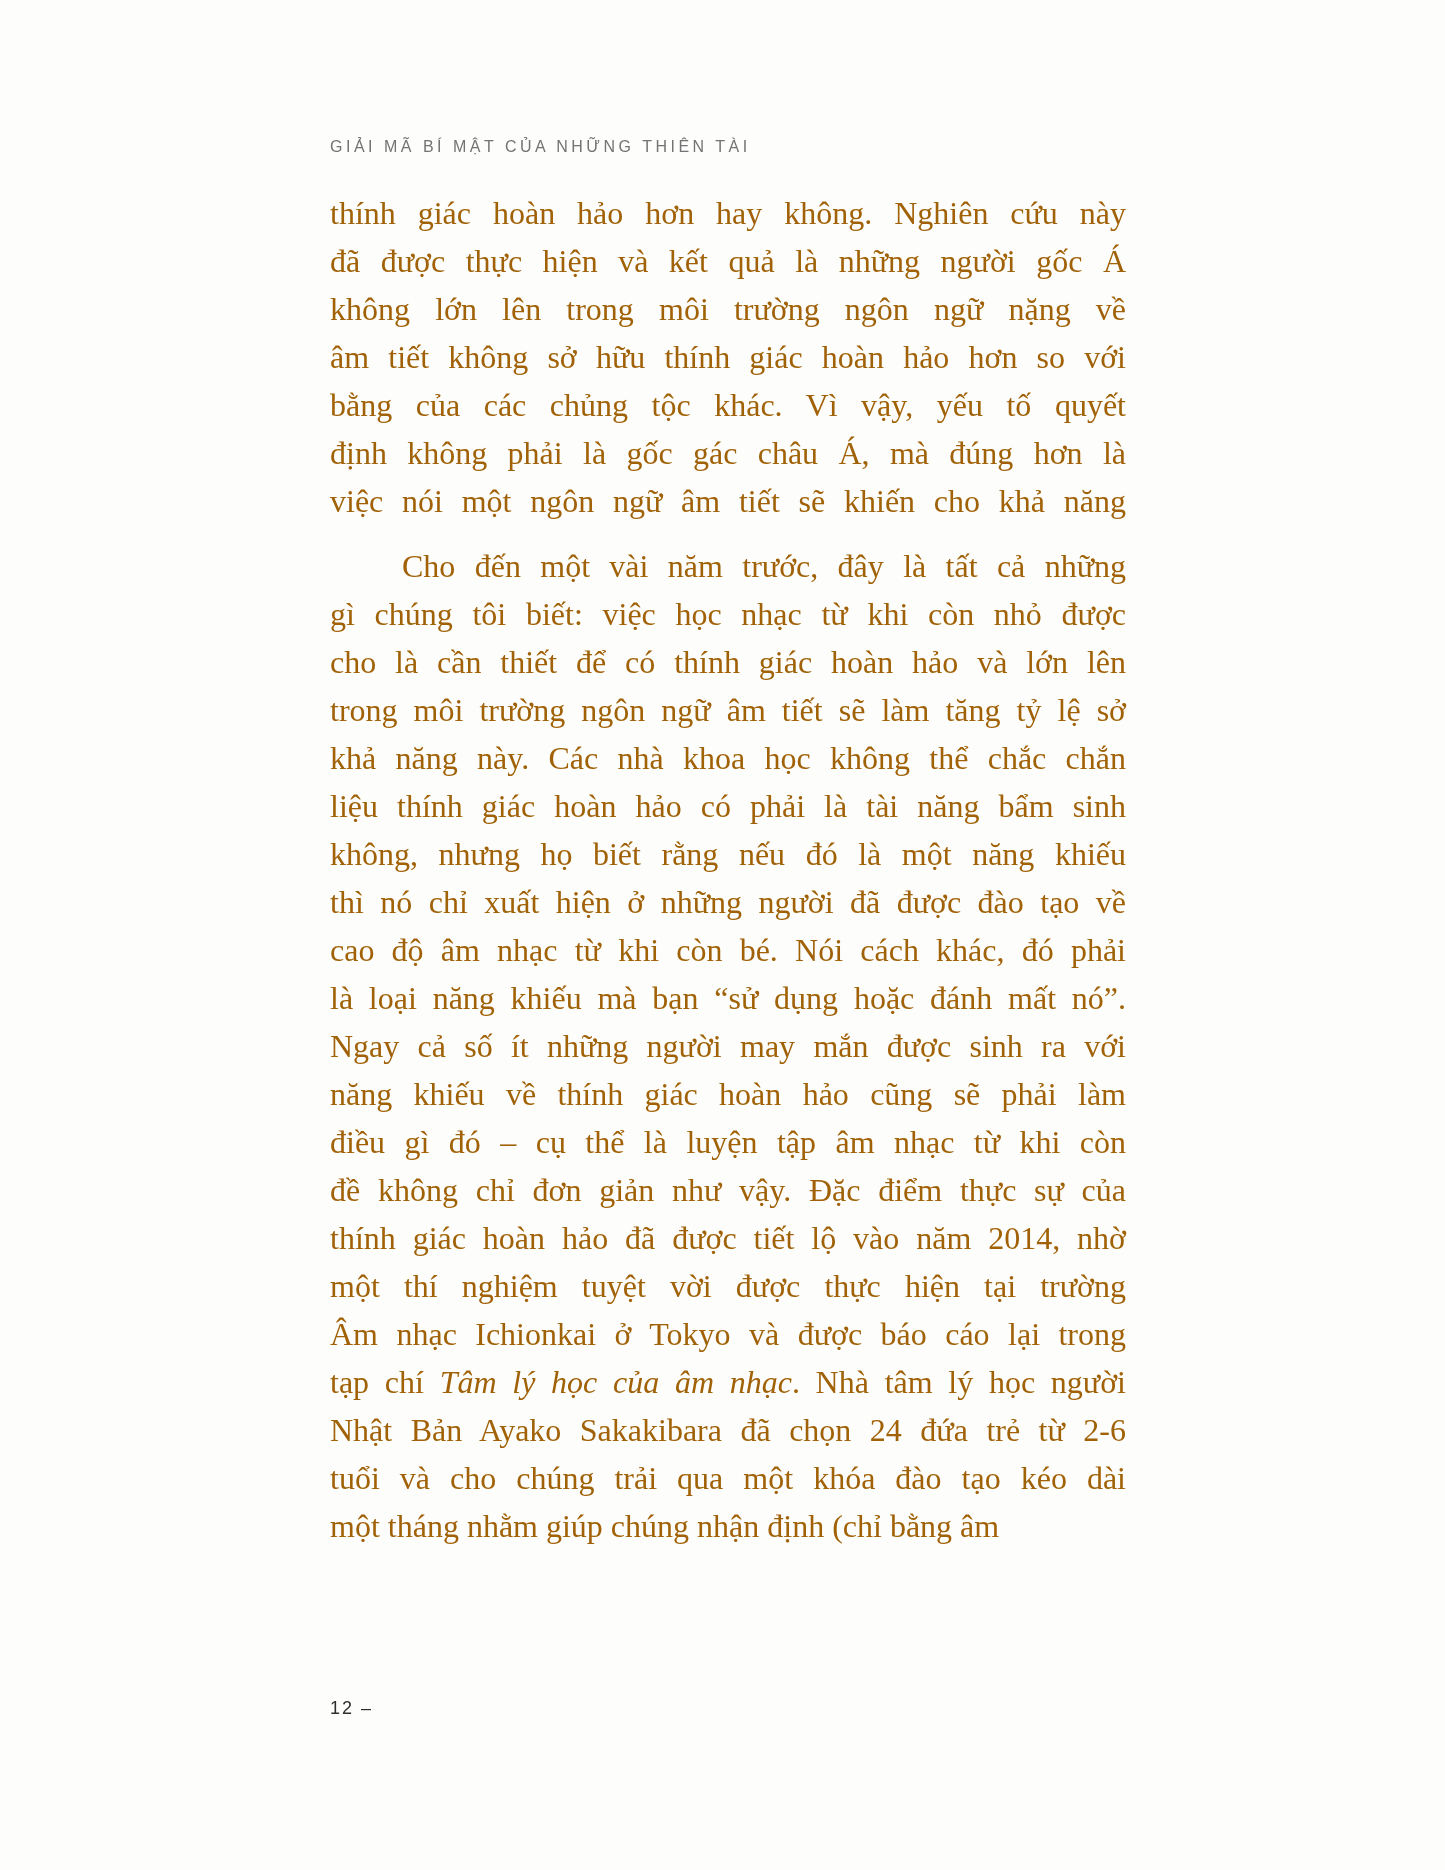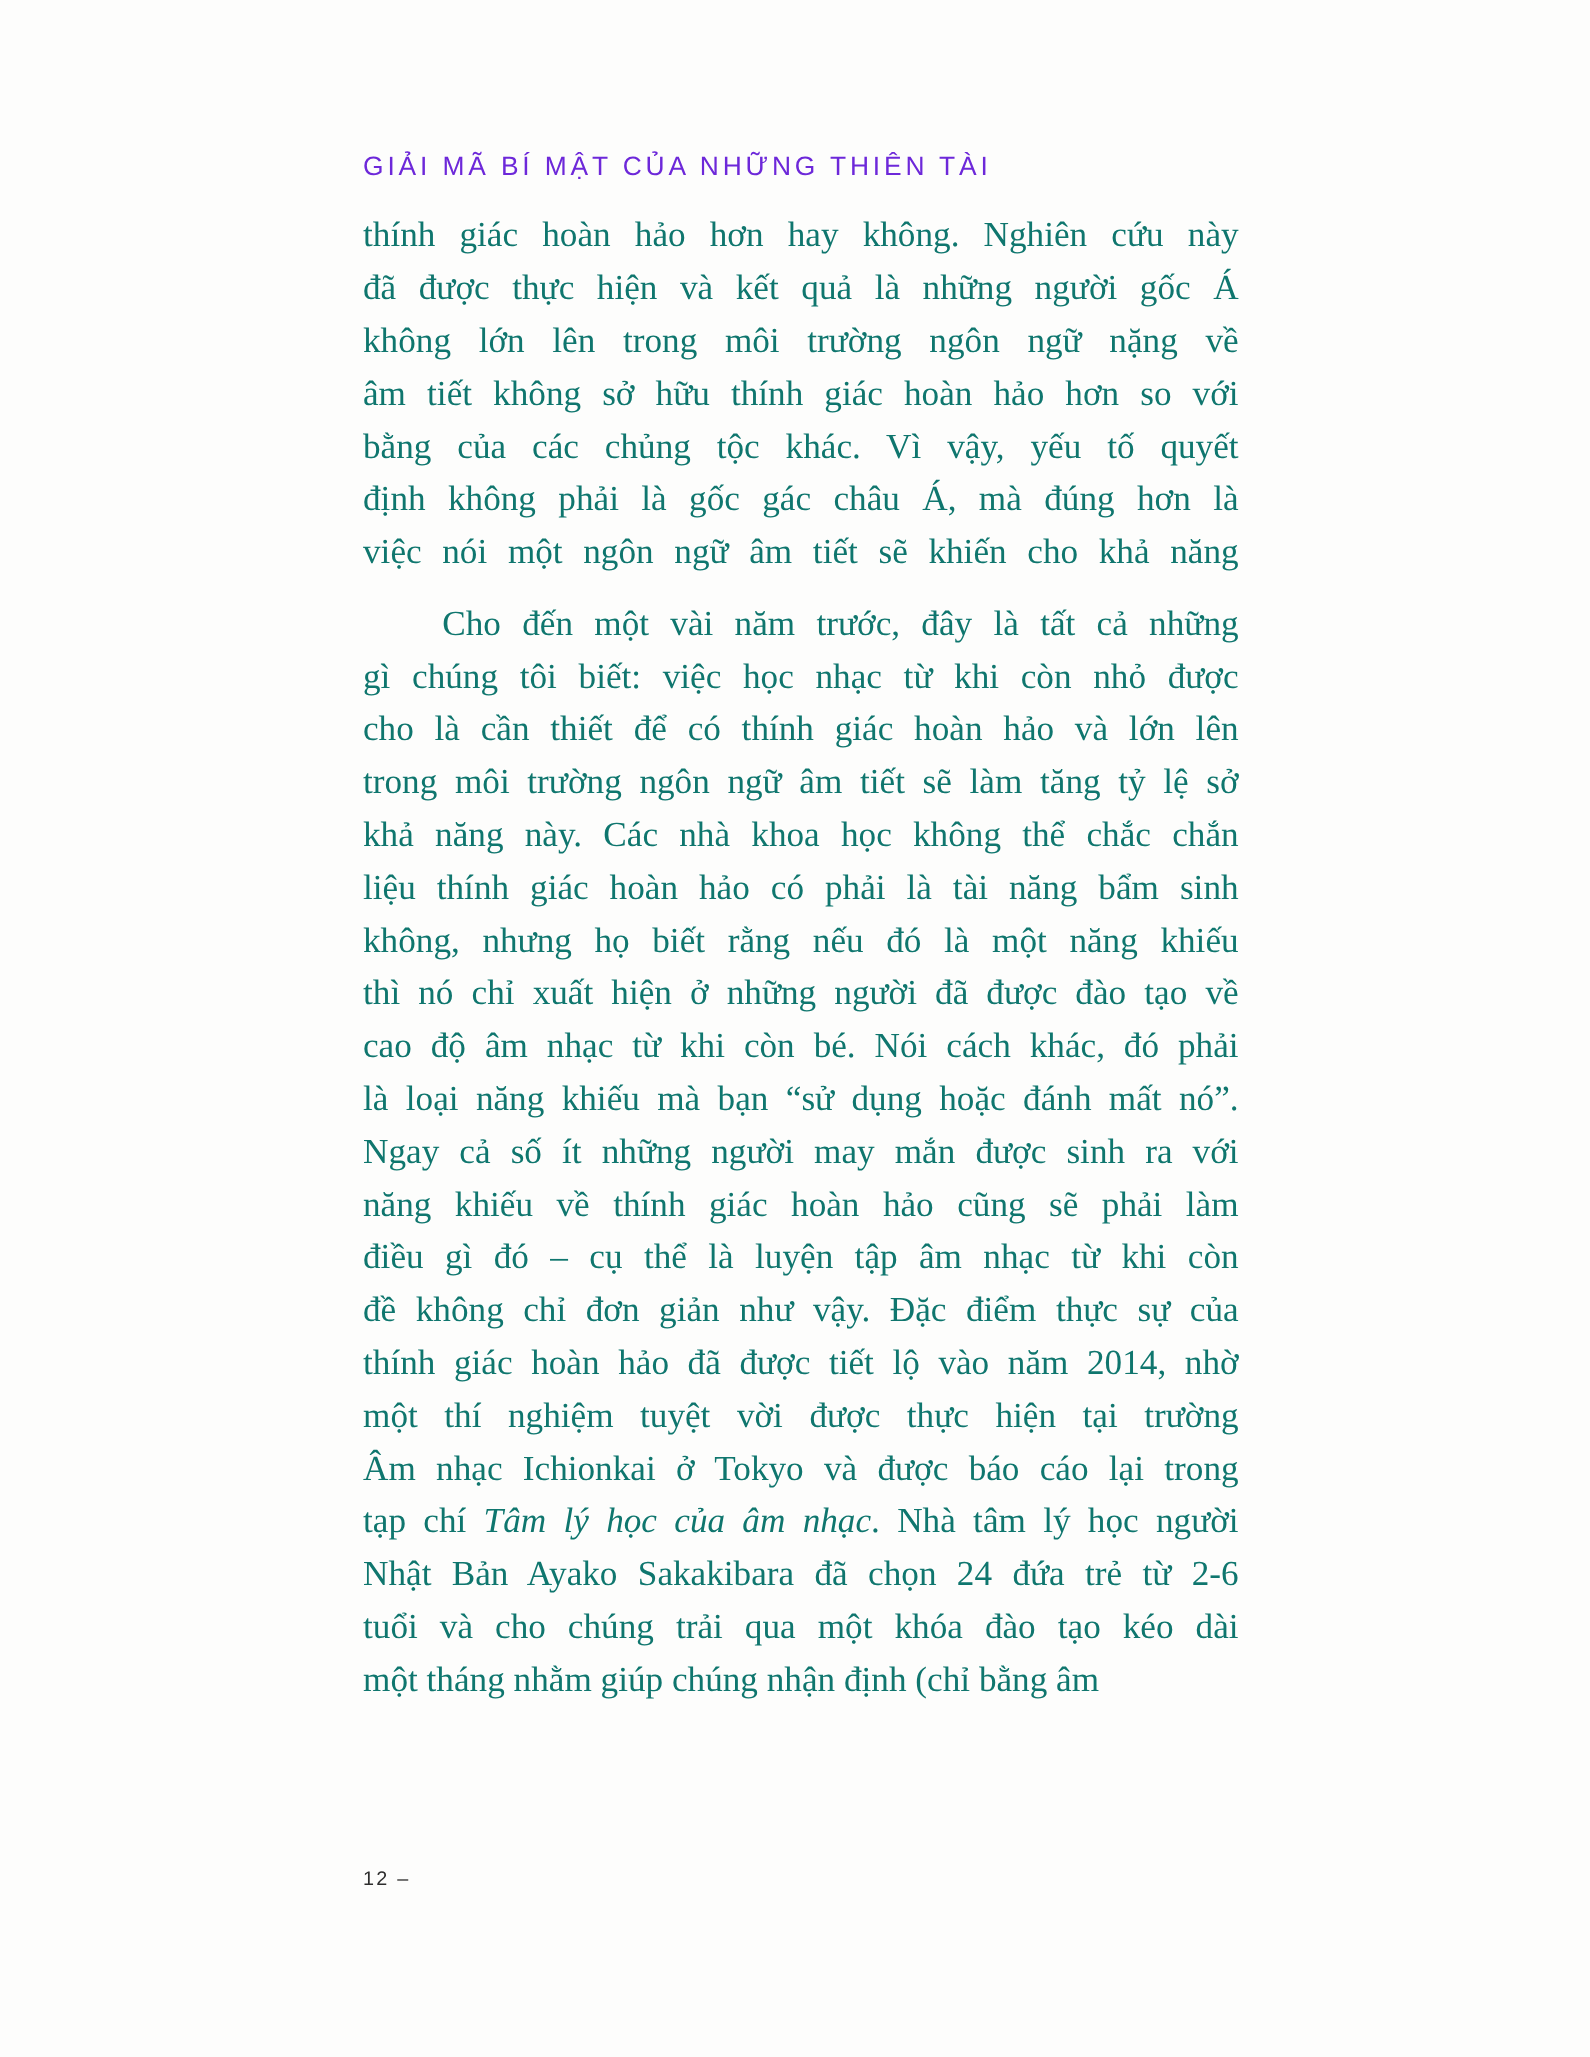--- a/index.html
+++ b/index.html
@@ -16,43 +16,43 @@
     overflow: hidden;
     font-family: "Liberation Serif", "DejaVu Serif", serif;
     color: #1c1c1c;
   }
   .running-head {
     position: absolute;
     left: 330px;
     top: 138px;
     width: 800px;
     font-family: "Liberation Sans", "DejaVu Sans", sans-serif;
-    font-size: 24px;
+    font-size: 16px;
     font-weight: 400;
     letter-spacing: 3.5px;
-    color: #6d28d9;
+    color: #737373;
     white-space: nowrap;
   }
   .body-text {
     position: absolute;
     left: 330px;
     top: 189px;
     width: 796px;
   }
   .paragraph + .paragraph {
     margin-top: 17px;
   }
   .text-line {
     height: 48px;
     line-height: 48px;
     font-size: 32px;
     text-align: justify;
     text-align-last: justify;
     white-space: normal;
-    color: #0f766e;
+    color: #a16207;
   }
   .text-line.last-line {
     text-align-last: left;
   }
   .text-line.indent-first {
     text-indent: 72px;
   }
   .text-line em {
     font-style: italic;
   }

